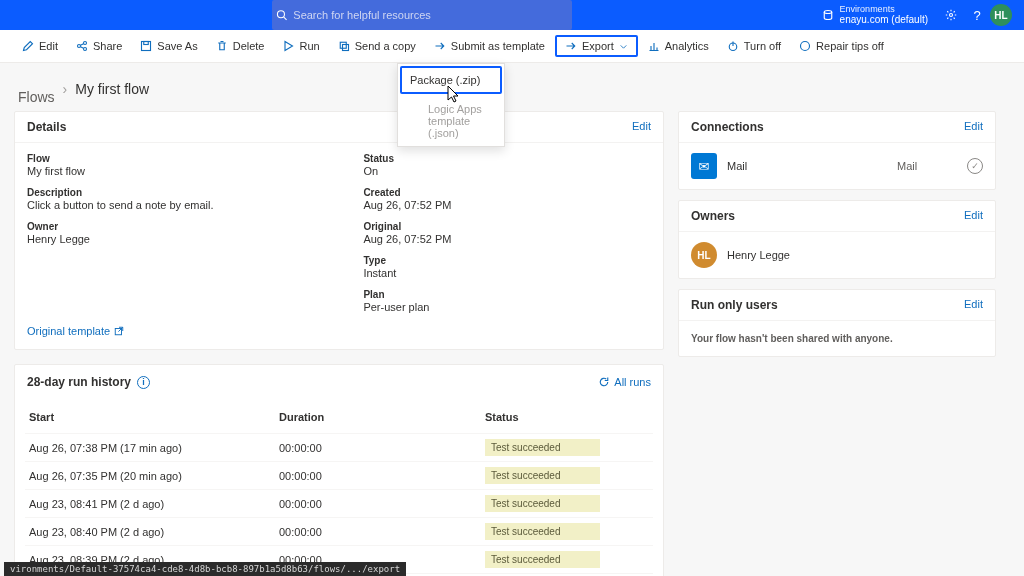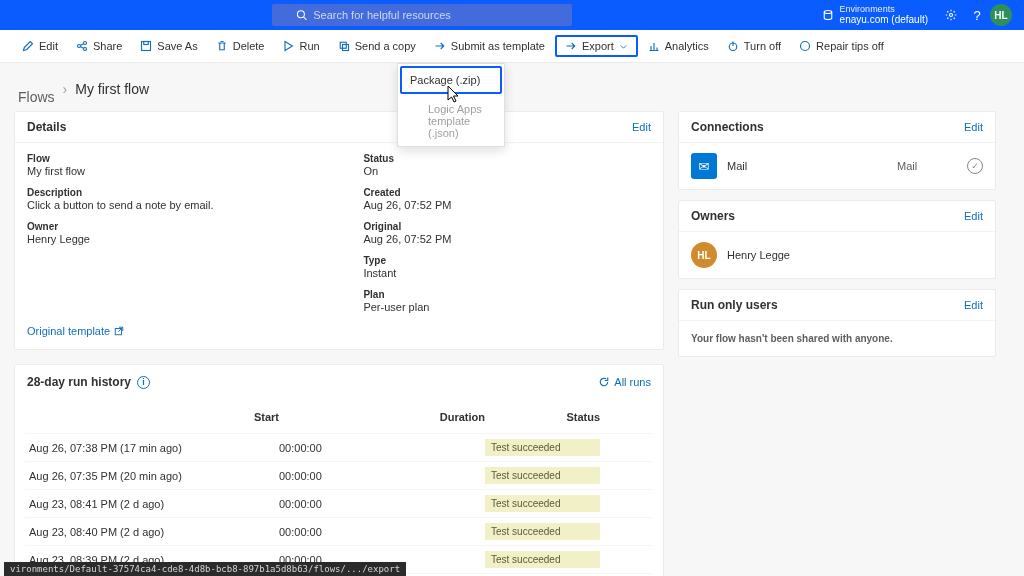--- a/index.html
+++ b/index.html
@@ -1,21 +1,21 @@
 <!DOCTYPE html>
 <html><head>
 <meta charset="utf-8">
 <style>
   * { box-sizing: border-box; margin: 0; padding: 0; font-family: "Segoe UI", Arial, sans-serif; }
   body { background: #f7f7f7; width: 1024px; height: 576px; overflow: hidden; font-size: 11px; color: #323130; position: relative; }
 
   
   .topbar { background: #0b5cff; height: 30px; display: flex; align-items: center; padding: 0 12px; color: #fff; }
   .topbar .spacer { flex: 1; }
-  .search-wrap { display: flex; align-items: center; background: #446bdc; height: 22px; width: 300px; margin-left: 260px; border-radius: 2px; padding: 0 24px; }
+  .search-wrap { display: flex; align-items: center; background: #446bdc; height: 30px; width: 300px; margin-left: 260px; border-radius: 2px; padding: 0 4px; }
   .search-wrap svg { margin-right: 6px; }
   .search-wrap input { background: transparent; border: none; color: #cfd6f2; font-size: 11px; outline: none; width: 100%; }
   .search-wrap input::placeholder { color: #cfd6f2; }
   .env-block { display: flex; align-items: center; gap: 6px; font-size: 10px; margin-right: 10px; }
   .env-text { display: flex; flex-direction: column; line-height: 1.1; }
   .env-text .l1 { font-size: 9px; opacity: .9; }
   .topbar .icon-btn { width: 26px; height: 26px; display: flex; align-items: center; justify-content: center; color: #fff; font-size: 13px; }
   .avatar-top { width: 22px; height: 22px; border-radius: 50%; background: #2f8f5b; color: #fff; display: flex; align-items: center; justify-content: center; font-size: 10px; font-weight: 600; }
 
   
@@ -35,21 +35,21 @@
   .crumb .link { color: #605e5c; margin-top: 16px; }
   .crumb .sep { color: #a19f9d; }
   .crumb .current { font-weight: 400; }
 
   
   .content { display: flex; gap: 14px; padding: 0 14px; }
   .left { width: 650px; display: flex; flex-direction: column; gap: 14px; }
   .right { width: 318px; display: flex; flex-direction: column; gap: 10px; }
 
   .card { background: #fff; border: 1px solid #edebe9; border-radius: 2px; }
-  .card-hd { display: flex; justify-content: space-between; align-items: center; padding: 8px 12px; border-bottom: 1px solid #f3f2f1; }
+  .card-hd { display: flex; justify-content: space-between; padding: 8px 12px; border-bottom: 1px solid #f3f2f1; }
   .card-hd .title { font-size: 12px; font-weight: 600; }
   .card-hd .edit { color: #106ebe; font-size: 11px; cursor: pointer; }
 
   
   .details-body { padding: 10px 12px 12px; display: flex; gap: 20px; }
   .dcol { display: flex; flex-direction: column; gap: 10px; }
   .dcol.c1 { flex: 1.1; }
   .dcol.c2 { flex: 1; }
   .dlabel { font-size: 10px; font-weight: 600; color: #323130; }
   .dval { font-size: 11px; color: #323130; margin-top: 1px; }
@@ -57,21 +57,21 @@
   .orig-tpl a { color: #106ebe; font-size: 11px; text-decoration: none; display: inline-flex; align-items: center; gap: 4px; }
 
   
   .rh-hd { display: flex; justify-content: space-between; align-items: center; padding: 10px 12px; }
   .rh-title { font-size: 12px; font-weight: 600; display: flex; align-items: center; gap: 6px; }
   .rh-title .info { width: 13px; height: 13px; border: 1px solid #106ebe; border-radius: 50%; display: inline-flex; align-items: center; justify-content: center; font-size: 9px; color: #106ebe; }
   .all-runs { color: #106ebe; font-size: 11px; display: flex; align-items: center; gap: 4px; cursor: pointer; }
 
   .rh-table { padding: 4px 10px 0; }
   .rh-row { display: flex; padding: 5px 4px; font-size: 11px; border-top: 1px solid #f6f5f4; align-items: center; }
-  .rh-row.head { font-weight: 600; color: #323130; border-top: none; padding: 8px 4px 10px; text-align: right; }
+  .rh-row.head { font-weight: 600; color: #323130; border-top: none; padding: 8px 4px 10px; }
   .rh-row .c-start { width: 250px; }
   .rh-row .c-dur { width: 206px; }
   .rh-row .c-stat { width: 115px; }
   .stat-badge { background: #f2f0c7; padding: 3px 6px; display: inline-block; width: 100%; font-size: 10px; color: #5b5a3a; }
 
   
   .conn-row { display: flex; align-items: center; padding: 10px 12px; gap: 10px; }
   .conn-icon { width: 26px; height: 26px; background: #0078d4; border-radius: 3px; display: flex; align-items: center; justify-content: center; color: #fff; font-size: 13px; }
   .conn-name { flex: 1; font-size: 11px; }
   .conn-role { width: 60px; font-size: 11px; color: #605e5c; }

